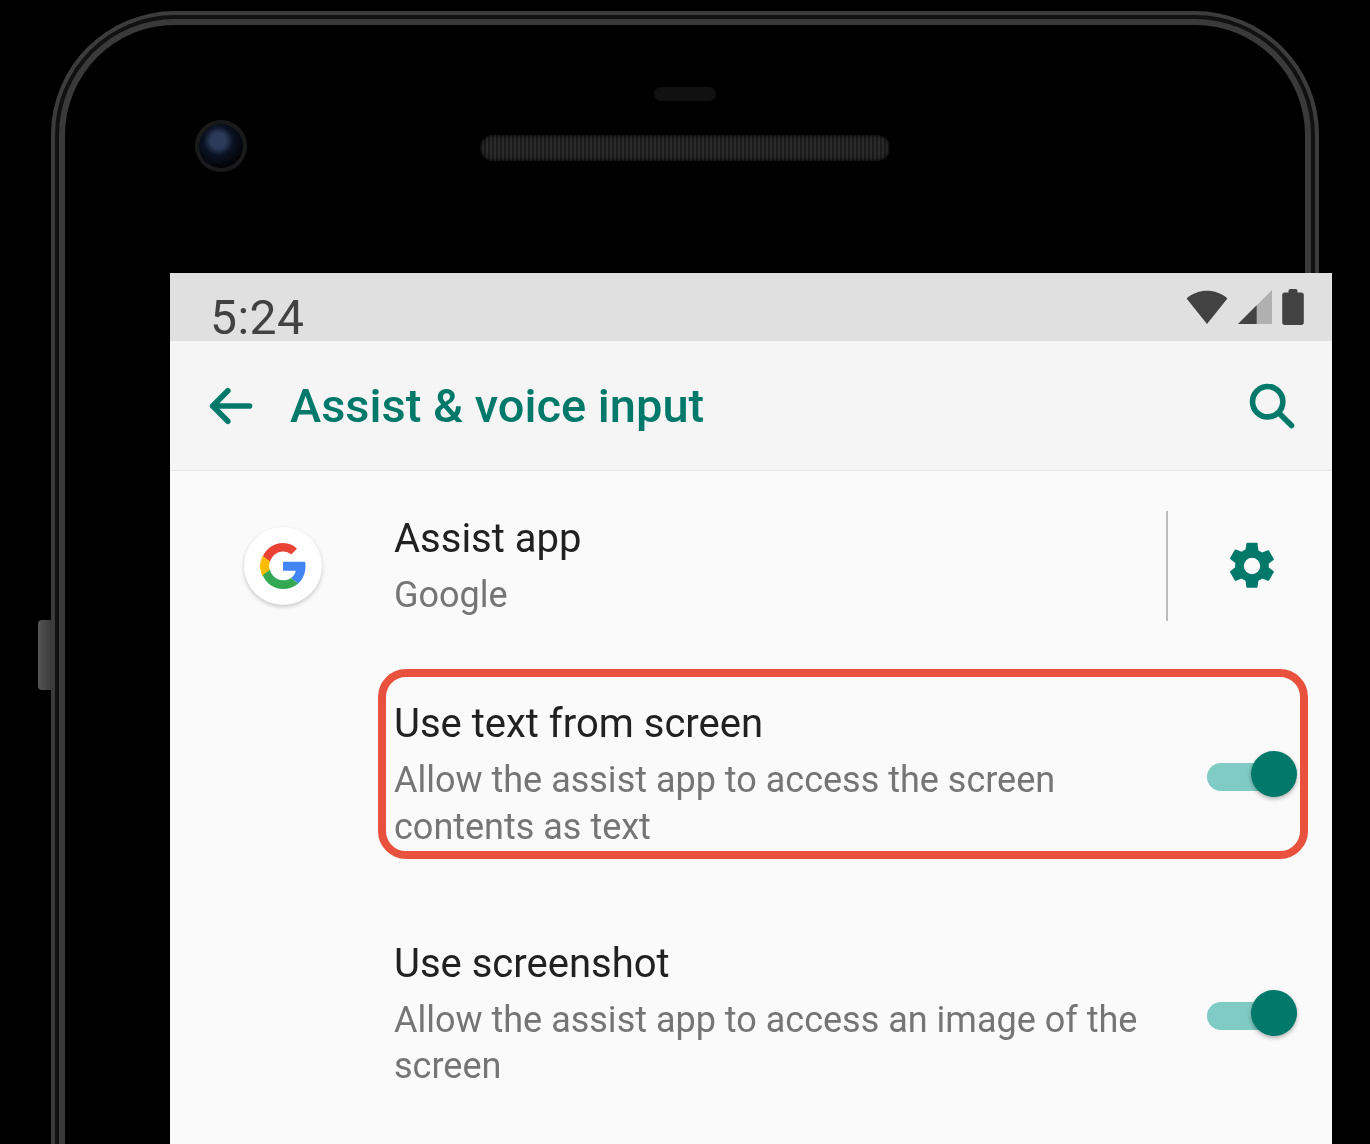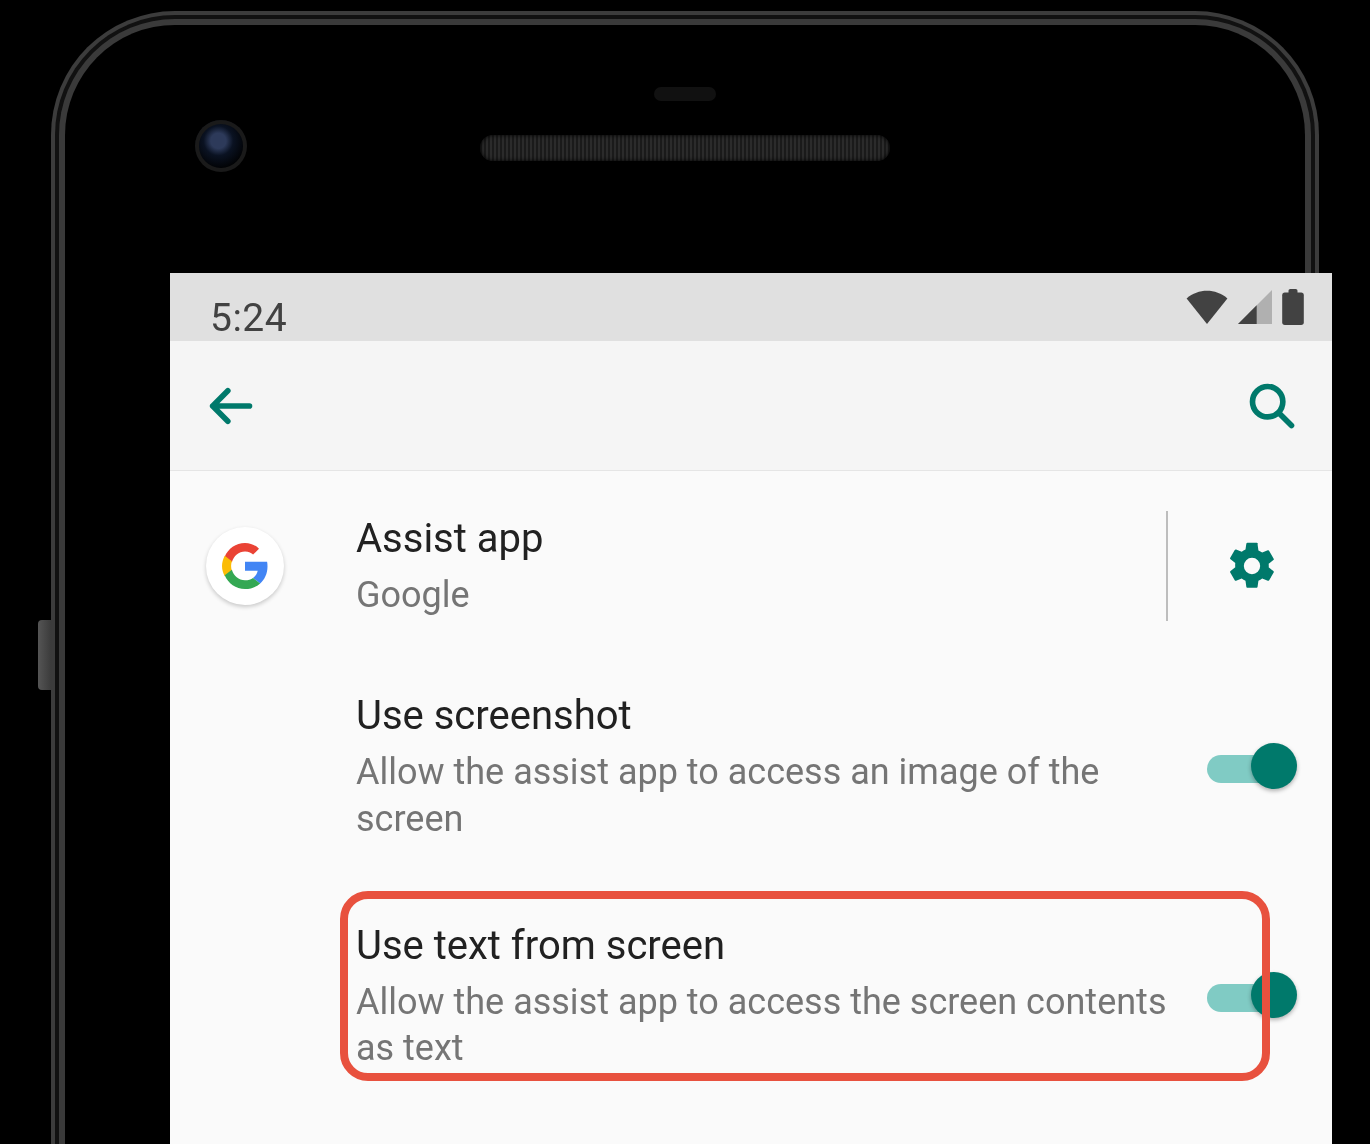--- a/index.html
+++ b/index.html
@@ -71,21 +71,21 @@
 
   
   .status {
     height: 68px;
     background: #e0e0e0;
     display: flex;
     align-items: center;
     padding: 0 28px 0 40px;
     color: #424242;
   }
-  .status .time { font-size: 39px; letter-spacing: 0.5px; margin-top: 21px; }
+  .status .time { font-size: 48px; letter-spacing: 0.5px; margin-top: 21px; }
   .status .spacer { flex: 1; }
   .status svg, .status .batt { display: block; }
   .status .icon { margin-left: 8px; }
 
   
   .appbar {
     height: 130px;
     background: #f5f5f5;
     display: flex;
     align-items: center;
@@ -104,21 +104,21 @@
     font-weight: 500;
   }
   .appbar .grow { flex:1; }
   .appbar .search {
     width:72px;height:72px;
     display:flex;align-items:center;justify-content:center;
     color:#00796b;
   }
 
   
-  .content { padding-top: 10px; }
+  .content { padding-top: 10px; padding-left: 38px; }
   .row {
     display:flex;
     align-items:center;
     padding: 30px 30px 30px 36px;
     position: relative;
   }
   .row .lead {
     width: 150px;
     display:flex; align-items:center; justify-content:flex-start;
   }
@@ -203,20 +203,21 @@
         </svg>
       </span>
     </div>
 
     <div class="appbar">
       <div class="back">
         <svg width="52" height="52" viewBox="0 0 24 24">
           <path fill="none" stroke="#00796b" stroke-width="2.6" stroke-linecap="round" stroke-linejoin="round" d="M11 5 L4 12 L11 19 M4 12 H21"></path>
         </svg>
       </div>
+      <div class="title">Assist &amp; voice input</div>
       <div class="grow"></div>
       <div class="search">
         <svg width="52" height="52" viewBox="0 0 24 24">
           <circle cx="10" cy="10" r="7" fill="none" stroke="#00796b" stroke-width="2.6"></circle>
           <line x1="15.2" y1="15.2" x2="21" y2="21" stroke="#00796b" stroke-width="2.6" stroke-linecap="round"></line>
         </svg>
       </div>
     </div>
 
     <div class="content">
@@ -237,44 +238,44 @@
           <div class="sub">Google</div>
         </div>
         <div class="vdiv"></div>
         <div class="trail gear">
           <svg width="56" height="56" viewBox="0 0 24 24">
             <path fill="#00796b" d="M19.14 12.94a7.49 7.49 0 0 0 .05-.94 7.49 7.49 0 0 0-.05-.94l2.03-1.58a.5.5 0 0 0 .12-.64l-1.92-3.32a.5.5 0 0 0-.6-.22l-2.39.96a7.03 7.03 0 0 0-1.62-.94l-.36-2.54A.5.5 0 0 0 13.9 2h-3.84a.5.5 0 0 0-.49.42l-.36 2.54c-.58.24-1.12.55-1.62.94l-2.39-.96a.5.5 0 0 0-.6.22L2.68 8.48a.5.5 0 0 0 .12.64l2.03 1.58c-.04.31-.05.63-.05.94s.01.63.05.94L2.8 14.16a.5.5 0 0 0-.12.64l1.92 3.32c.13.22.39.31.6.22l2.39-.96c.5.39 1.04.7 1.62.94l.36 2.54c.04.24.25.42.49.42h3.84c.24 0 .45-.18.49-.42l.36-2.54c.58-.24 1.12-.55 1.62-.94l2.39.96c.21.09.47 0 .6-.22l1.92-3.32a.5.5 0 0 0-.12-.64l-2.03-1.58zM12 15.5A3.5 3.5 0 1 1 12 8.5a3.5 3.5 0 0 1 0 7z"></path>
           </svg>
         </div>
       </div>
 
+      <div class="row" style="padding-top:48px;padding-bottom:48px;">
+        <div class="lead"></div>
+        <div class="text" style="padding-right:30px;">
+          <div class="title2">Use text from screen</div>
+          <div class="sub">Allow the assist app to access the screen contents as text</div>
+        </div>
+        <div class="trail">
+          <div class="switch">
+            <div class="track"></div>
+              <div class="thumb"></div>
+          </div>
+        </div>
+        <div class="highlight" style="left:170px; top:18px; width:930px; height:190px;"></div>
+      </div>
+
       <div class="row" style="padding-top:40px;">
         <div class="lead"></div>
         <div class="text" style="padding-right:30px;">
           <div class="title2">Use screenshot</div>
           <div class="sub">Allow the assist app to access an image of the screen</div>
         </div>
         <div class="trail">
           <div class="switch">
             <div class="track"></div>
               <div class="thumb"></div>
           </div>
         </div>
       </div>
 
-      <div class="row" style="padding-top:48px;padding-bottom:48px;">
-        <div class="lead"></div>
-        <div class="text" style="padding-right:30px;">
-          <div class="title2">Use text from screen</div>
-          <div class="sub">Allow the assist app to access the screen contents as text</div>
-        </div>
-        <div class="trail">
-          <div class="switch">
-            <div class="track"></div>
-              <div class="thumb"></div>
-          </div>
-        </div>
-        <div class="highlight" style="left:170px; top:18px; width:930px; height:190px;"></div>
-      </div>
-
     </div>
   </div>
 </div>
 
 </body></html>

